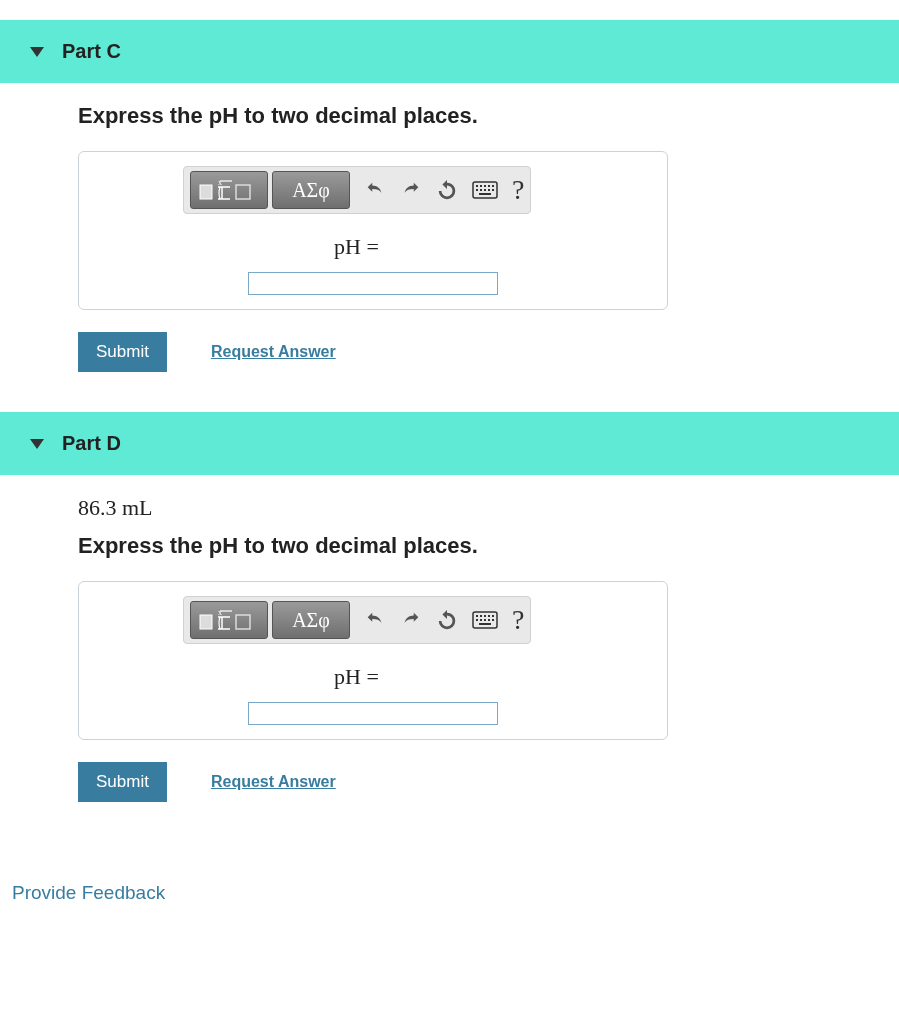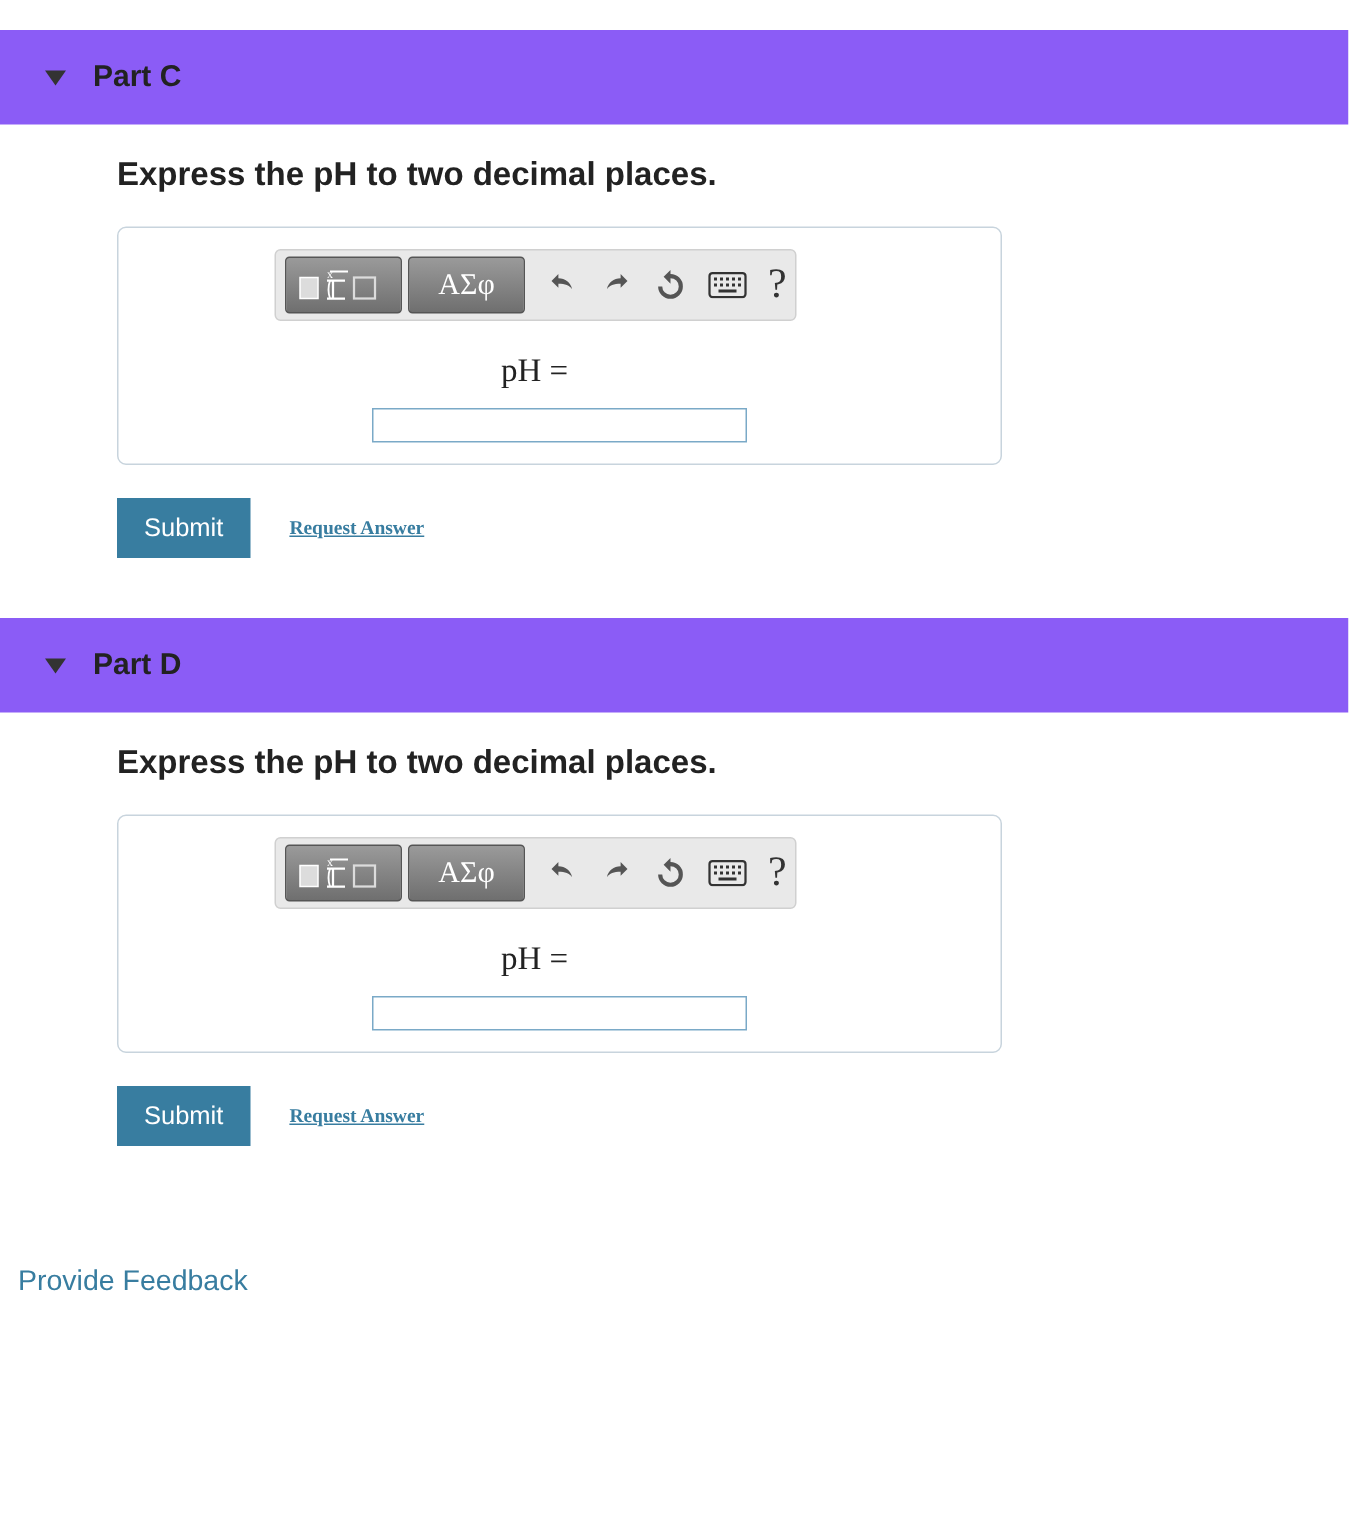--- a/index.html
+++ b/index.html
@@ -3,21 +3,21 @@
 <meta charset="utf-8">
 <style>
   * { box-sizing: border-box; margin: 0; padding: 0; }
   body {
     font-family: Arial, Helvetica, sans-serif;
     background: #fff;
     color: #222;
     width: 899px;
   }
   .part-header {
-    background: #8b5cf6;
+    background: #5eead4;
     padding: 20px 6px 20px 30px;
     display: flex;
     align-items: center;
     gap: 18px;
     margin-top: 20px;
   }
   .caret {
     width: 0; height: 0;
     border-left: 7px solid transparent;
     border-right: 7px solid transparent;
@@ -107,37 +107,36 @@
     flex: 1;
     height: 44px;
     border: 1px solid #7aa9c7;
     background: #fff;
     font-size: 18px;
     padding: 0 8px;
   }
   .action-row {
     display: flex;
     align-items: center;
-    gap: 26px;
+    gap: 44px;
   }
   .submit-btn {
     background: #387da0;
     color: #fff;
     border: none;
     padding: 10px 18px;
     font-size: 17px;
     cursor: pointer;
   }
   .link {
     color: #387da0;
     text-decoration: underline;
-    font-size: 13px;
+    font-size: 16px;
     font-weight: bold;
     cursor: pointer;
-    font-family: Liberation Serif, serif;
   }
   .feedback-link {
     display: inline-block;
     margin: 60px 0 12px 12px;
     color: #387da0;
     font-size: 19px;
     cursor: pointer;
   }
 </style>
 </head>
@@ -216,20 +215,21 @@
     <a class="link">Request Answer</a>
   </div>
 </div>
 
 
 <div class="part-header">
   <div class="caret"></div>
   <div class="part-title">Part D</div>
 </div>
 <div class="part-body">
+  <div class="value-line">86.3 mL</div>
   <div class="instruction">Express the pH to two decimal places.</div>
 
   <div class="answer-box">
     <div class="toolbar-row">
       <div class="toolbar">
         <div class="tool-btn-group">
           <div class="tool-btn">
             <svg width="62" height="26" viewBox="0 0 62 26">
               <rect x="2" y="8" width="12" height="14" fill="#dcdcdc" stroke="#fff" stroke-width="1"></rect>
               <text x="20" y="8" fill="#fff" font-size="8" font-family="serif">x</text>

